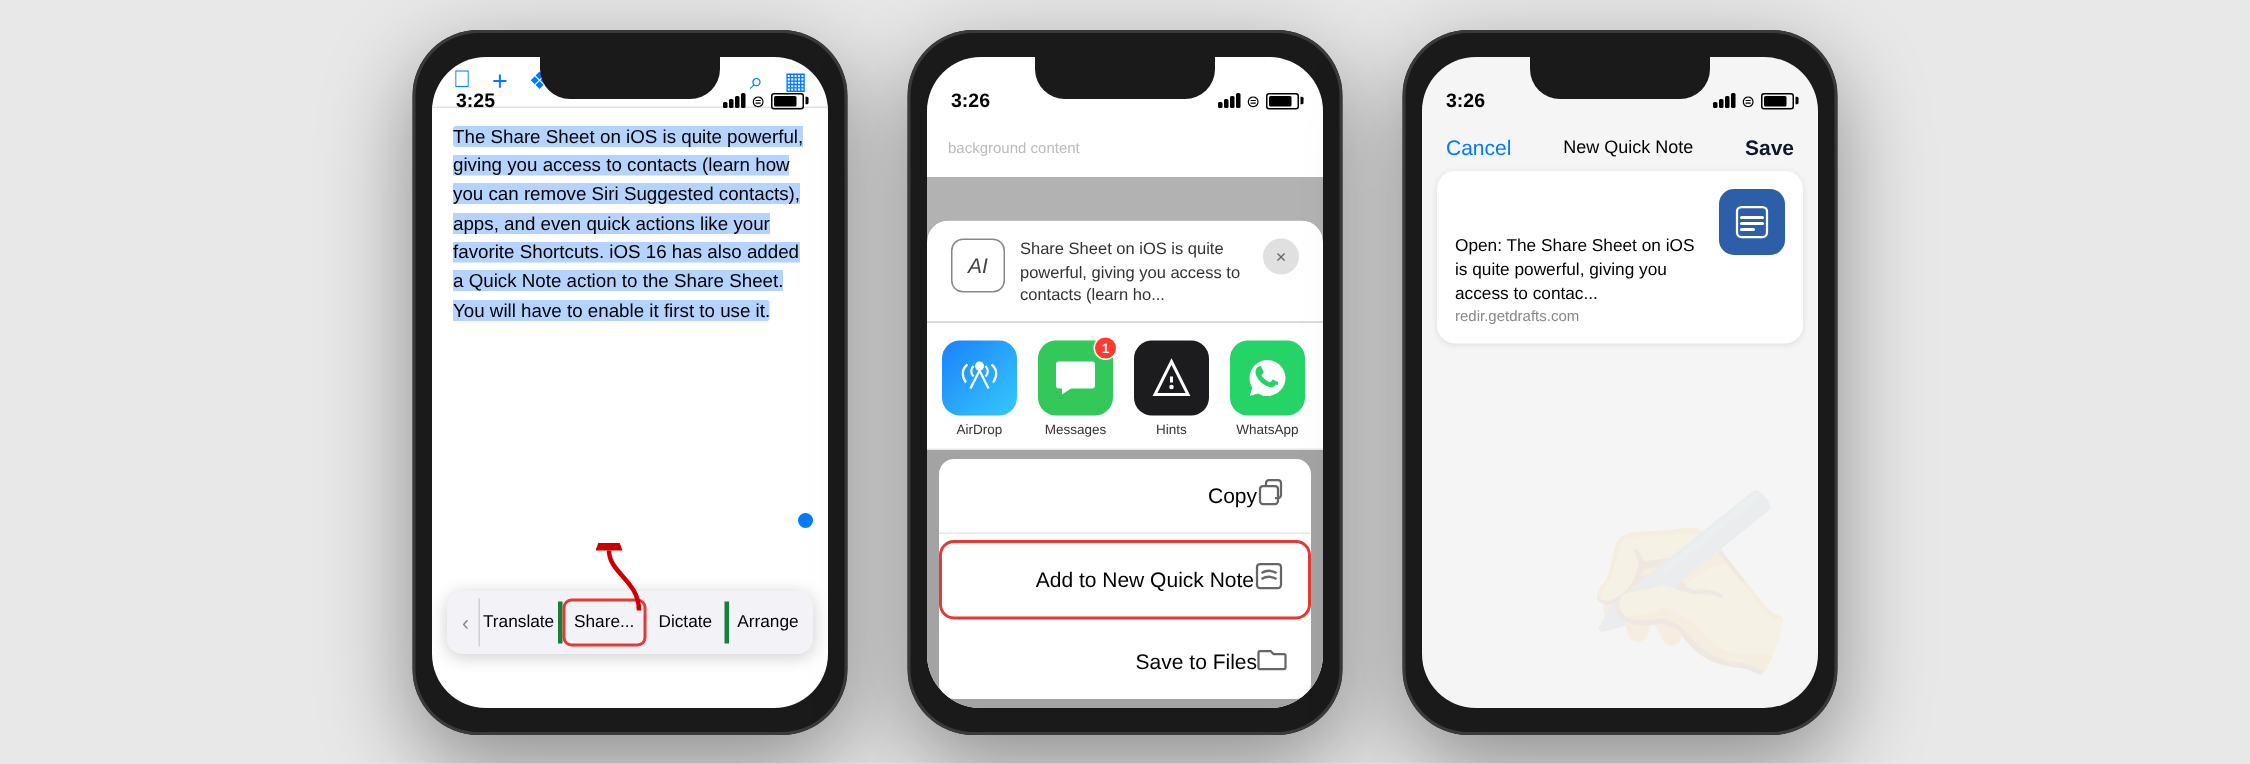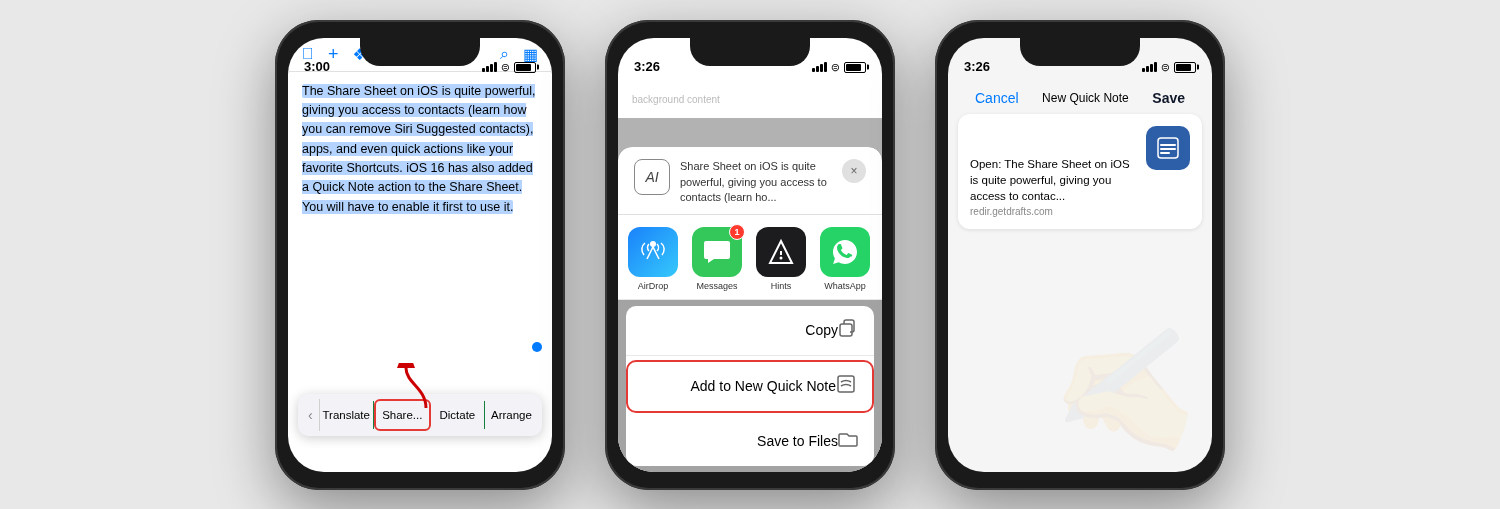--- a/index.html
+++ b/index.html
@@ -181,21 +181,21 @@
       padding: 0 4px;
       height: 42px;
       z-index: 20;
     }
     .context-btn {
       flex: 1;
       text-align: center;
       font-size: 11.5px;
       color: #000;
       padding: 8px 2px;
-      border-right: 1px solid #15803d;
+      border-right: 3px solid #15803d;
       font-weight: 400;
     }
     .context-btn:last-child { border-right: none; }
     .context-btn.highlighted {
       border: 2px solid #e53935;
       border-radius: 6px;
       color: #000;
     }
     .chevron-btn {
       padding: 8px 6px;
@@ -342,21 +342,21 @@
     .quick-note-screen {
       padding-top: 44px;
       height: 100%;
       background: #f5f5f5;
     }
     .note-nav-bar {
       background: #f5f5f5;
       display: flex;
       align-items: center;
       justify-content: space-between;
-      padding: 8px 27px 8px;
+      padding: 8px 16px 8px;
     }
     .note-cancel {
       color: #007AFF;
       font-size: 14px;
     }
     .note-title {
       font-size: 12px;
       font-weight: 400;
       color: #000;
     }
@@ -412,21 +412,21 @@
 <body>
 
 <div class="phones-container">
 
   <div class="phone-wrapper">
     <div class="phone">
       <div class="phone-screen">
         <div class="notch"></div>
 
         <div class="status-bar">
-          <span class="status-time">3:00</span>
+          <span class="status-time">3:25</span>
           <div class="status-icons">
             <div class="signal-bars">
               <div class="signal-bar" style="height:4px"></div>
               <div class="signal-bar" style="height:6px"></div>
               <div class="signal-bar" style="height:8px"></div>
               <div class="signal-bar" style="height:10px"></div>
             </div>
             <span class="wifi-icon">⊜</span>
             <div class="battery">
               <div class="battery-fill"></div>

